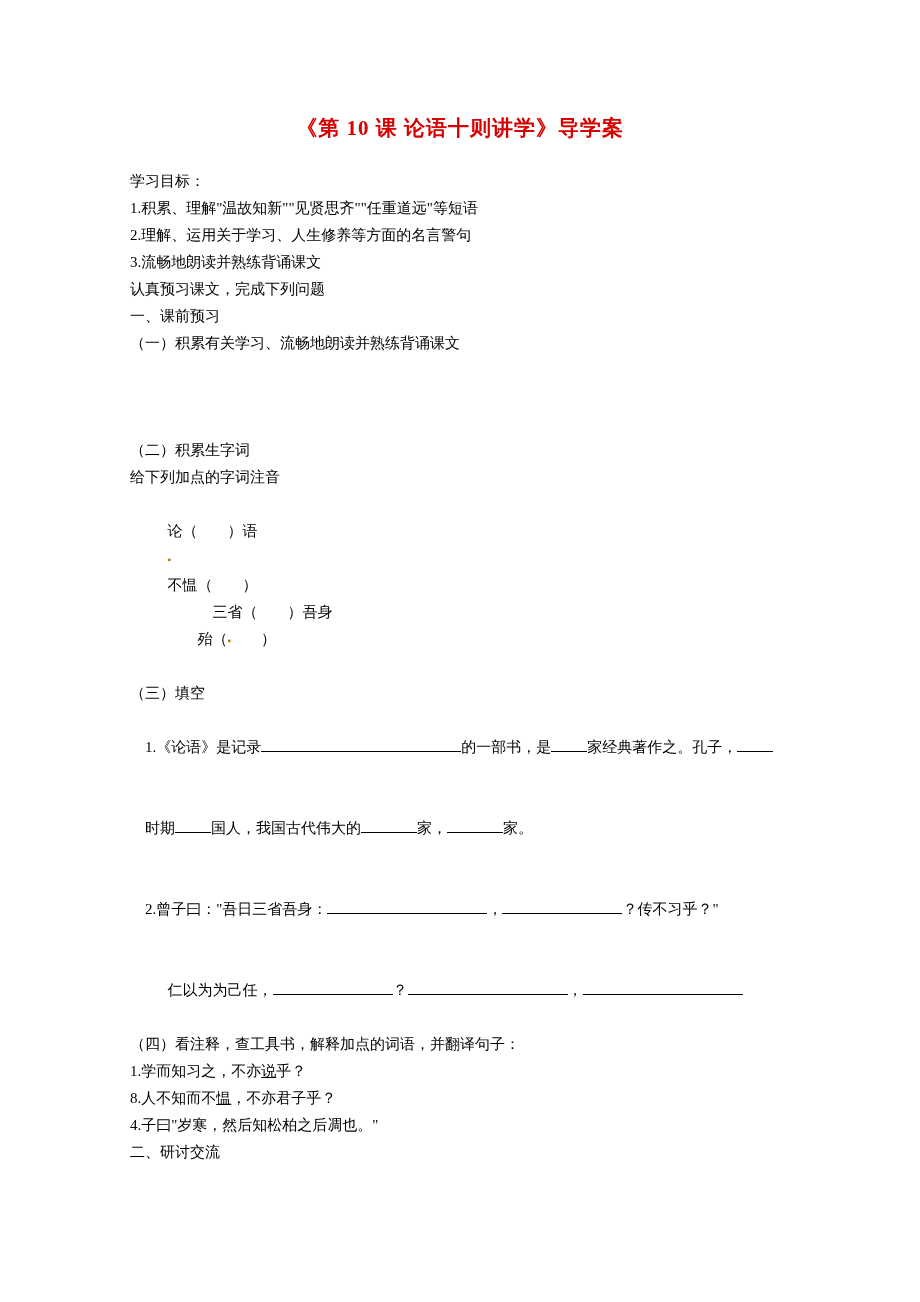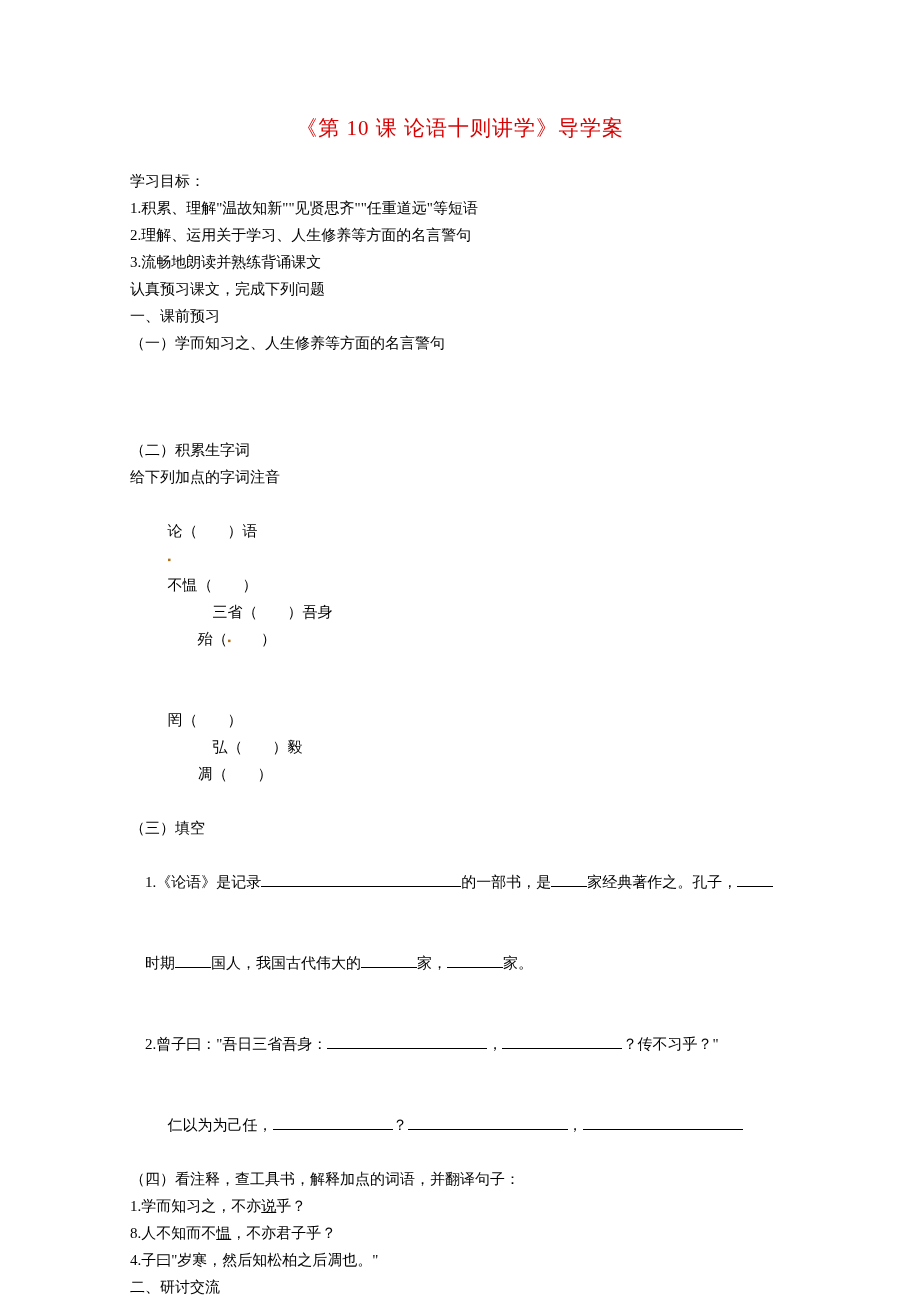--- a/index.html
+++ b/index.html
@@ -15,21 +15,21 @@
     width: 920px;
     min-height: 1302px;
     box-sizing: border-box;
     padding: 110px 130px 60px 130px;
     position: relative;
   }
   .title {
     text-align: center;
     color: #d80000;
     font-size: 21px;
-    font-weight: normal;
+    font-weight: bold;
     margin-bottom: 20px;
     letter-spacing: 1px;
   }
   .line {
     margin: 0;
     padding: 0;
     white-space: pre-wrap;
   }
   .indent2 { padding-left: 1.5em; font-family: Liberation Serif, serif; }
   .blank-med {
@@ -78,38 +78,33 @@
 
   <div class="title">《第 10 课 论语十则讲学》导学案</div>
 
   <p class="line">学习目标：</p>
   <p class="line">1.积累、理解"温故知新""见贤思齐""任重道远"等短语</p>
   <p class="line">2.理解、运用关于学习、人生修养等方面的名言警句</p>
   <p class="line">3.流畅地朗读并熟练背诵课文</p>
 
   <p class="line">认真预习课文，完成下列问题</p>
   <p class="line">一、课前预习</p>
-  <p class="line">（一）学而知习之、人生修养等方面的名言警句</p>
+  <p class="line">（一）积累有关学习、流畅地朗读并熟练背诵课文</p>
 
   <div class="gap"></div>
 
   <p class="line">（二）积累生字词</p>
   <p class="line">给下列加点的字词注音</p>
 
   <p class="line indent2">
     <span>论（</span><span>　　</span><span>）语</span>
     <span class="dot">▪</span>
     <span>不愠（</span><span>　　</span><span>）</span>
     　　　<span>三省（</span><span>　　</span><span>）吾身</span>
     　　<span>殆（</span><span class="dot">▪</span><span>　　</span><span>）</span>
-  </p>
-  <p class="line indent2">
-    <span>罔（</span><span>　　</span><span>）</span>
-    　　　<span>弘（</span><span>　　</span><span>）毅</span>
-    　　<span>凋（</span><span>　　</span><span>）</span>
   </p>
 
   <p class="line">（三）填空</p>
 
   <p class="line">
     <span>1.《论语》是记录</span><span class="blank-xl"></span><span>的一部书，是</span><span class="blank-tiny"></span><span>家经典著作之。孔子，</span><span class="blank-tiny"></span>
   </p>
   <p class="line">
     <span>时期</span><span class="blank-tiny"></span><span>国人，我国古代伟大的</span><span class="blank-ts"></span><span>家，</span><span class="blank-ts"></span><span>家。</span>
   </p>

